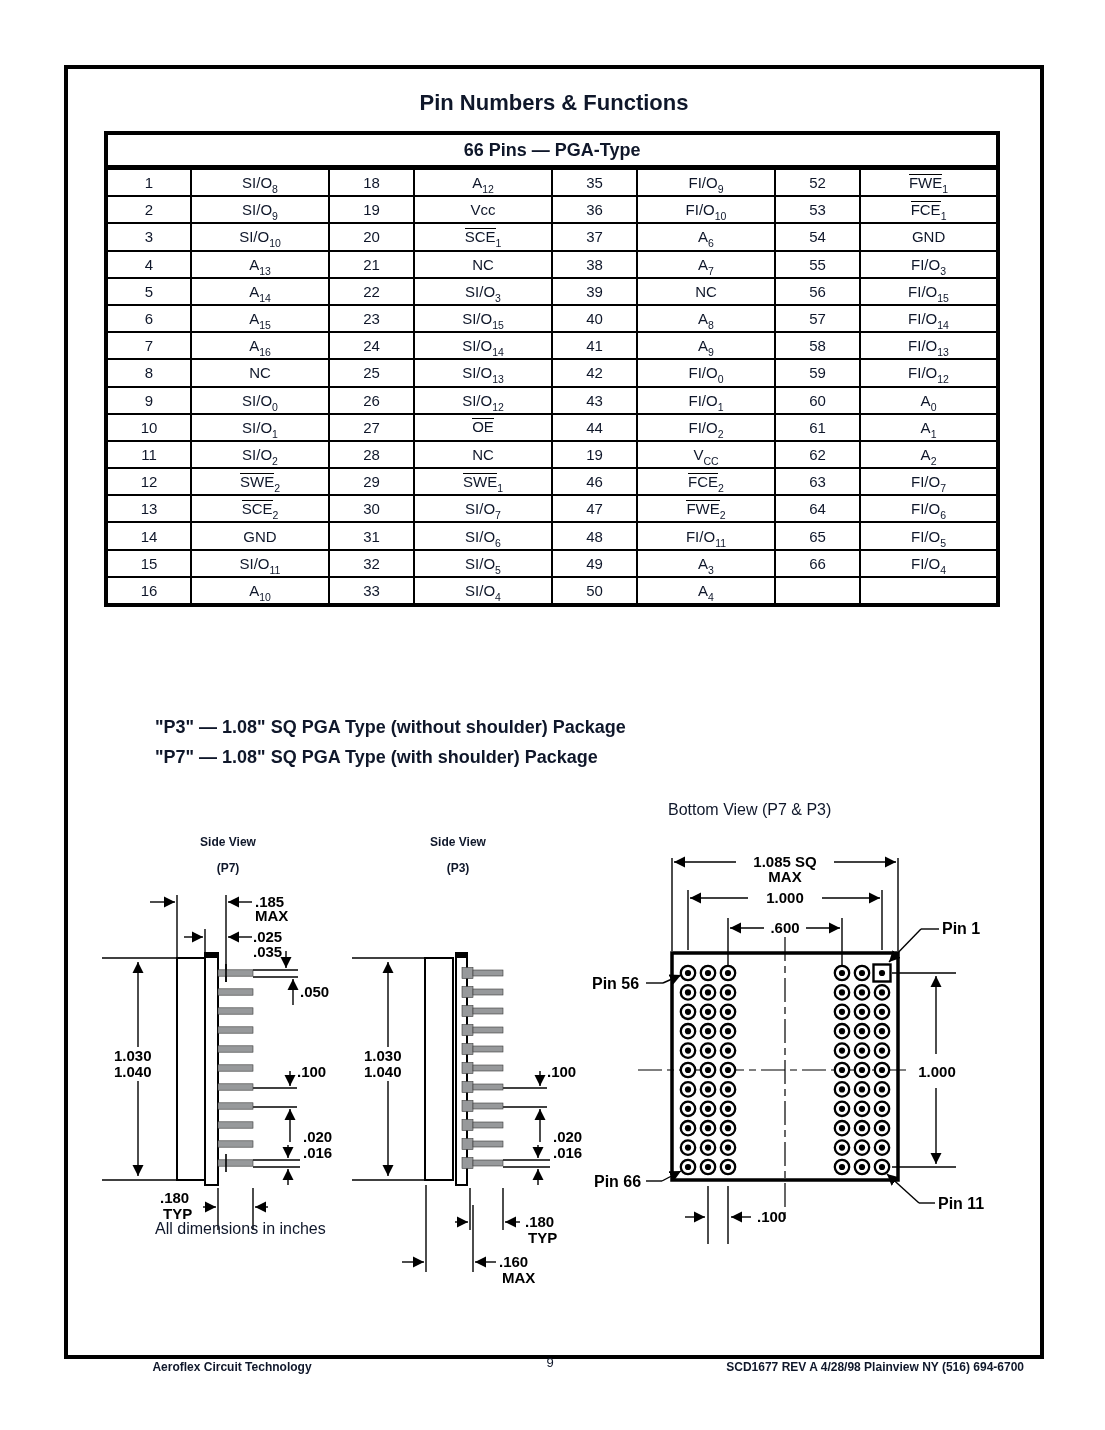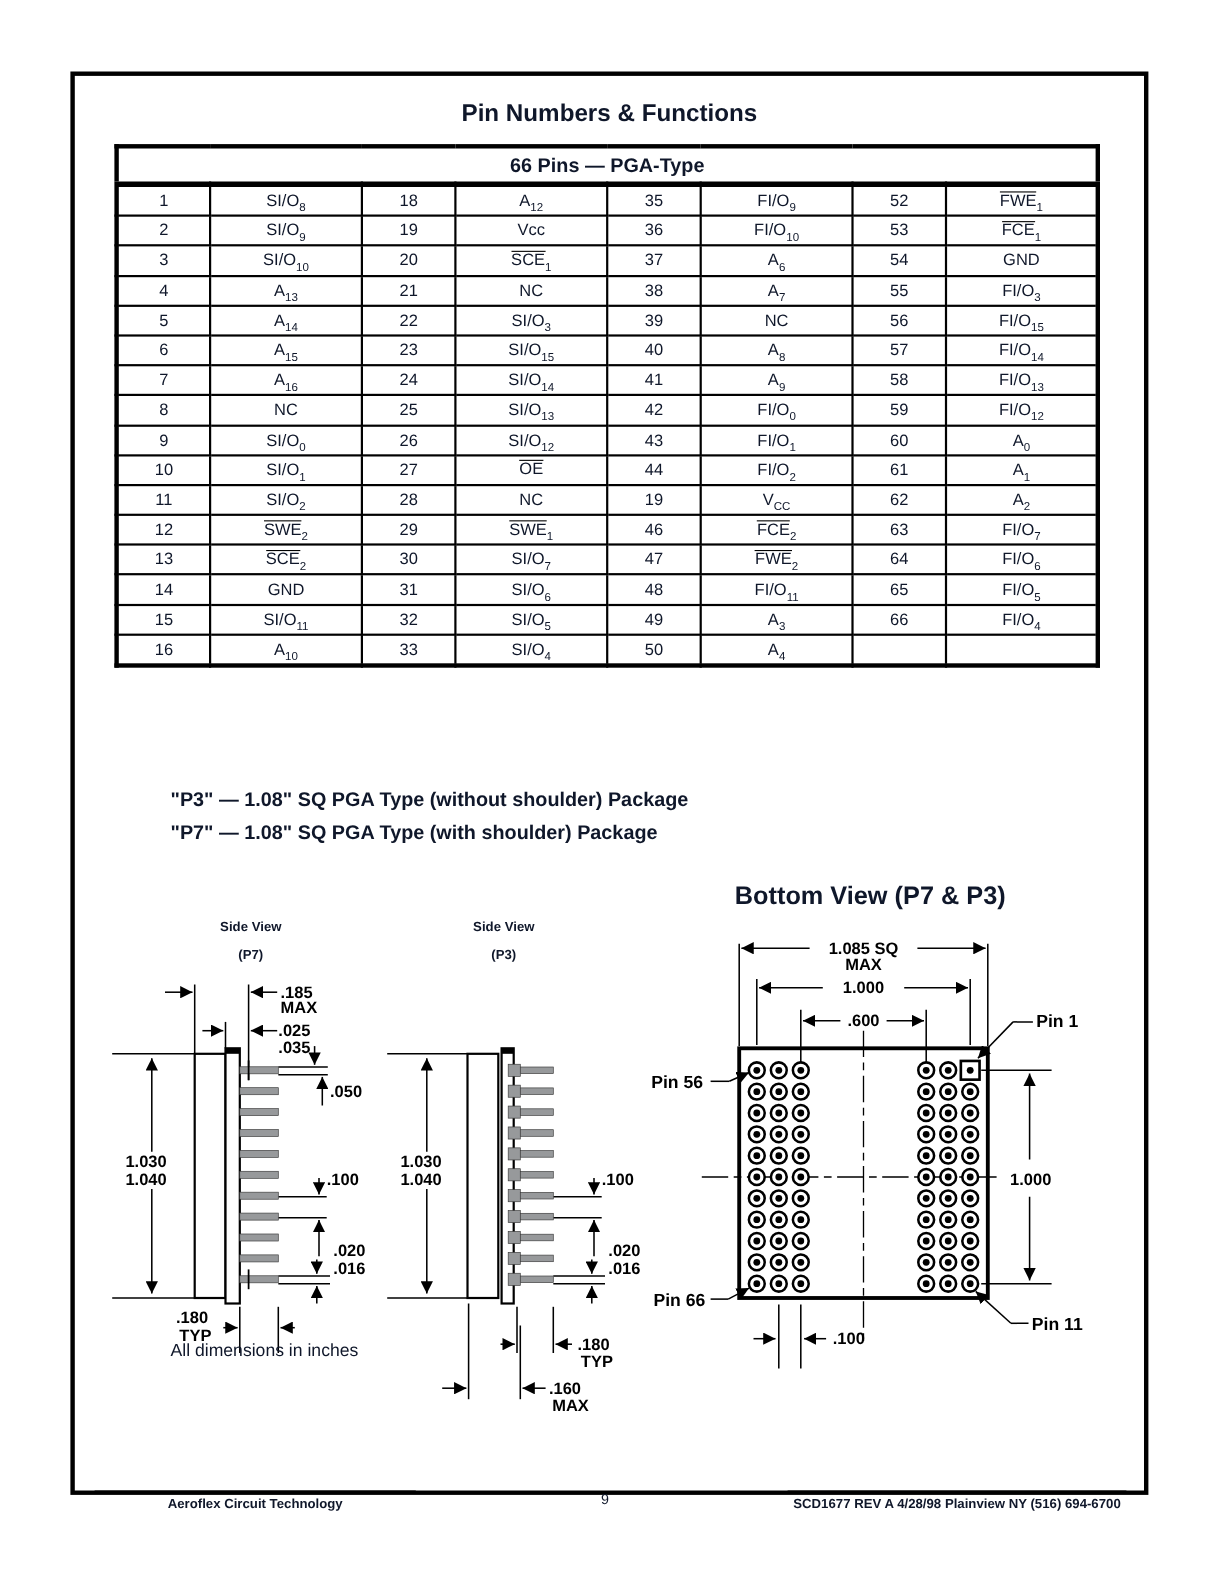--- a/index.html
+++ b/index.html
@@ -16,28 +16,28 @@
   tr.hdr td{height:24px;}
   tbody.data td{height:25.2px;}
   col.cp{width:85px;} col.cf{width:138px;}
   sub{font-size:10.5px;position:relative;top:1px;line-height:0;}
   .ov{display:inline-block;border-top:1.8px solid #000;line-height:1.12;}
   
   #packages{position:absolute;left:155px;top:712px;font-size:18px;font-weight:bold;line-height:30px;}
   .sv-title{position:absolute;width:140px;text-align:center;font-size:12px;font-weight:bold;line-height:26px;}
   #sv-p7-title{left:158px;top:829px;}
   #sv-p3-title{left:388px;top:829px;}
-  #bv-title{position:absolute;left:668px;top:801px;font-size:23px;font-weight:bold;}
+  #bv-title{position:absolute;left:668px;top:801px;font-size:16px;font-weight:normal;}
   #dim-note{position:absolute;left:155px;top:1220px;font-size:16px;}
   
   #footer-left{position:absolute;left:86px;top:1355px;width:292px;border-top:2px solid #000;
                font-size:12px;font-weight:bold;padding-top:3px;text-align:center;}
   #footer-center{position:absolute;left:535px;top:1355px;width:30px;text-align:center;font-size:13px;}
   #footer-right{position:absolute;left:716px;top:1355px;width:308px;border-top:2px solid #000;
-                font-size:12px;font-weight:bold;padding-top:3px;text-align:center;}
+                font-size:12px;font-weight:bold;padding-top:3px;text-align:right;}
   
   svg{position:absolute;overflow:visible;}
   #svg-p7{left:100px;top:885px;}
   #svg-p3{left:350px;top:885px;}
   #svg-bottom{left:590px;top:840px;}
   .ln{stroke:#000;stroke-width:1.4;fill:none;}
   .dash{stroke:#000;stroke-width:1.2;fill:none;stroke-dasharray:24 5 7 5;}
   .body{fill:#fff;stroke:#000;stroke-width:2;}
   .sqr{fill:#fff;stroke:#000;stroke-width:3.5;}
   .cap{fill:#000;}

